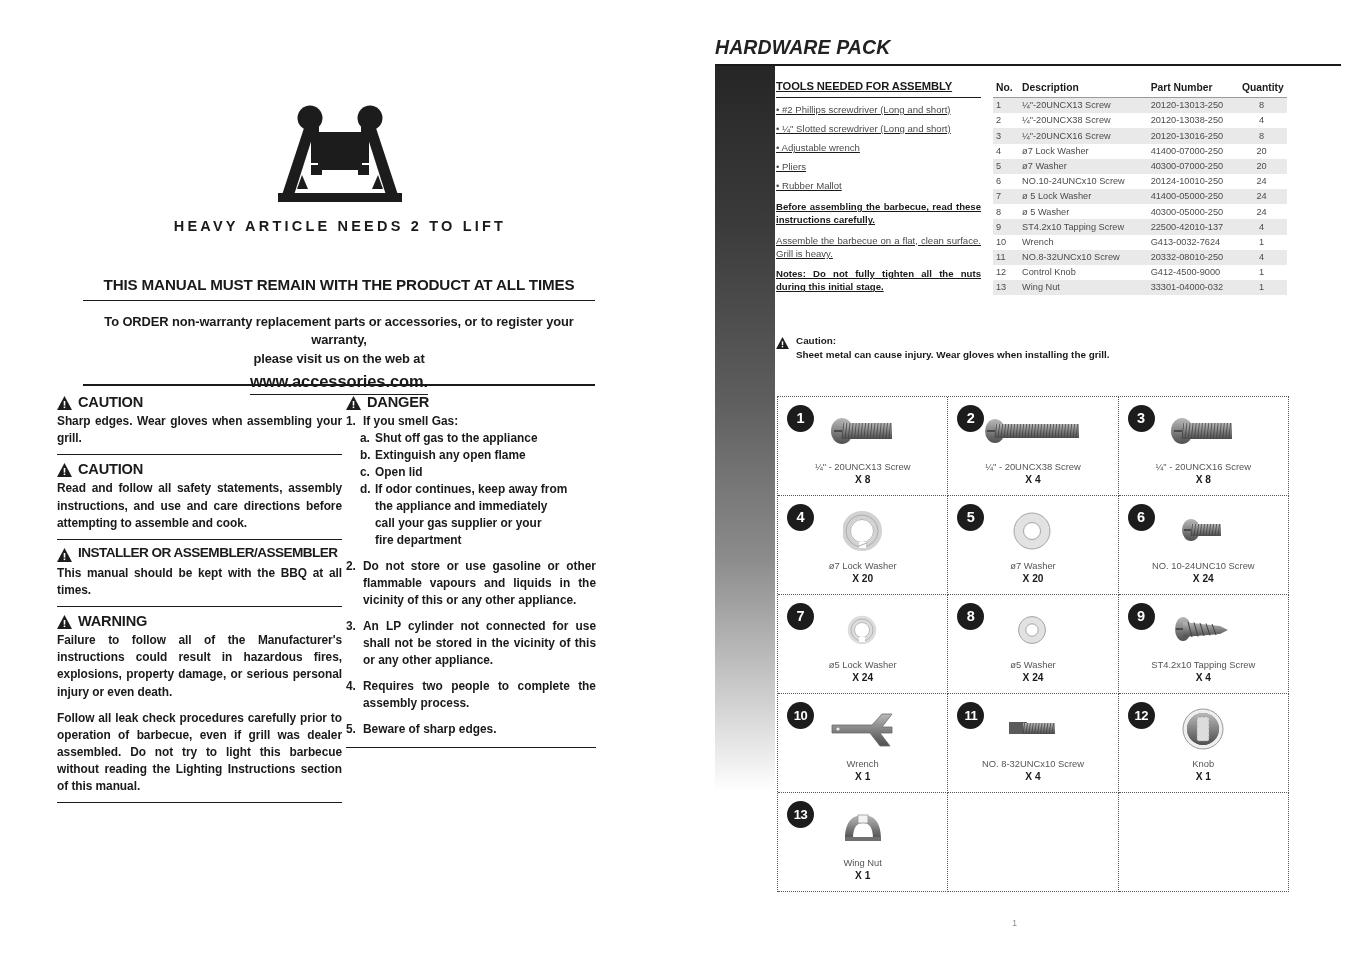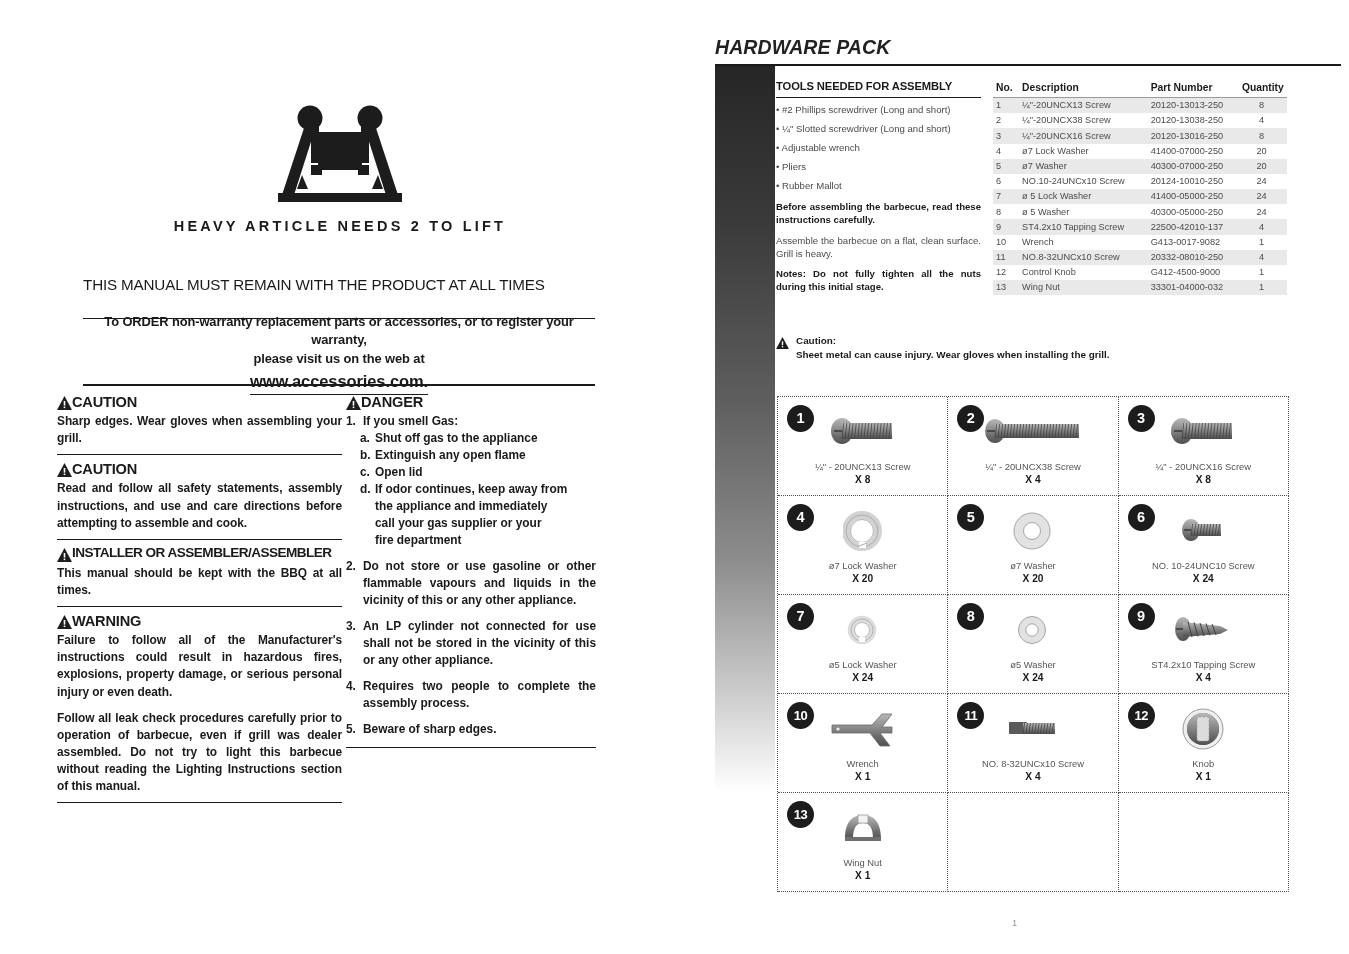--- a/index.html
+++ b/index.html
@@ -27,23 +27,23 @@
 
   .lift-caption {
     position: absolute; left: 0; top: 218px; width: 680px;
     text-align: center;
     font-size: 14.5px; font-weight: bold; letter-spacing: 3.2px;
     color: #1a1a1a;
   }
 
   .manual-banner {
     position: absolute; left: 83px; top: 276px; width: 512px;
-    text-align: left;
-    font-size: 15.2px; font-weight: normal; letter-spacing: -0.15px;
-    padding-bottom: 25px;
+    text-align: center;
+    font-size: 15.2px; font-weight: bold; letter-spacing: -0.15px;
+    padding-bottom: 7px;
     border-bottom: 1.6px solid #1a1a1a;
   }
 
   .order-block {
     position: absolute; left: 78px; top: 313px; width: 522px;
     text-align: center; font-size: 12.9px; line-height: 1.42;
     font-weight: 600; letter-spacing: -0.1px;
   }
   .order-url {
     display: inline-block; margin-top: 2px;
@@ -54,21 +54,21 @@
   .cols-rule {
     position: absolute; left: 83px; top: 384px; width: 512px;
     height: 1.5px; background: #1a1a1a;
   }
 
   .col-left  { position: absolute; left: 57px;  top: 390px; width: 285px; }
   .col-right { position: absolute; left: 346px; top: 390px; width: 250px; }
 
   .sec { margin-bottom: 0; }
   .sec-head {
-    display: flex; align-items: flex-start; gap: 0;
+    display: flex; align-items: flex-start; gap: 6px;
     margin-top: 4px;
   }
   .warn-tri { flex: 0 0 auto; margin-top: 2px; }
   .sec-title {
     font-size: 14.6px; font-weight: bold; letter-spacing: -0.2px;
     line-height: 1.1;
   }
   .sec-title.tight { font-size: 13.6px; letter-spacing: -0.55px; }
   .sec-body {
     font-size: 11.9px; font-weight: bold; line-height: 1.44;
@@ -110,21 +110,21 @@
     position: absolute; left: 35px; top: 64px; width: 626px;
     height: 1.7px; background: #1a1a1a;
   }
 
   .grad-bar {
     position: absolute; left: 35px; top: 66px;
     width: 60px; height: 726px;
     background: linear-gradient(to bottom, #262626 0%, #3b3b3b 22%, #5e5e5e 46%, #8c8c8c 68%, #d2d2d2 88%, #ffffff 100%);
   }
 
-  .tools-box { position: absolute; left: 96px; top: 80px; width: 205px; }
+  .tools-box { position: absolute; left: 96px; top: 80px; width: 205px; text-decoration: underline; }
   .tools-head {
     font-size: 11.2px; font-weight: bold; letter-spacing: -0.1px;
     padding-bottom: 5px; border-bottom: 1.5px solid #1a1a1a;
   }
   .tools-list { margin-top: 7px; }
   .tool-li { font-size: 9.6px; color: #4b4b4b; line-height: 1.1; margin-bottom: 8.5px; }
   .tools-p {
     font-size: 9.6px; line-height: 1.38; text-align: justify; margin-top: 7px;
   }
   .tools-p.b { font-weight: bold; color: #1a1a1a; }
@@ -435,21 +435,21 @@
           </tr>
           <tr>
             <td class="c-no">9</td>
             <td class="c-desc">ST4.2x10 Tapping Screw</td>
             <td class="c-pn">22500-42010-137</td>
             <td class="c-qty">4</td>
           </tr>
           <tr>
             <td class="c-no">10</td>
             <td class="c-desc">Wrench</td>
-            <td class="c-pn">G413-0017-9082</td>
+            <td class="c-pn">G413-0032-7624</td>
             <td class="c-qty">1</td>
           </tr>
           <tr>
             <td class="c-no">11</td>
             <td class="c-desc">NO.8-32UNCx10 Screw</td>
             <td class="c-pn">20332-08010-250</td>
             <td class="c-qty">4</td>
           </tr>
           <tr>
             <td class="c-no">12</td>

